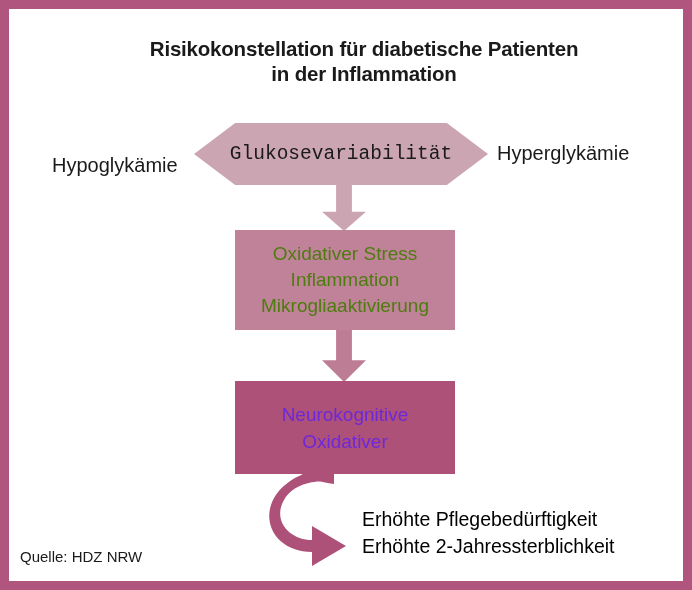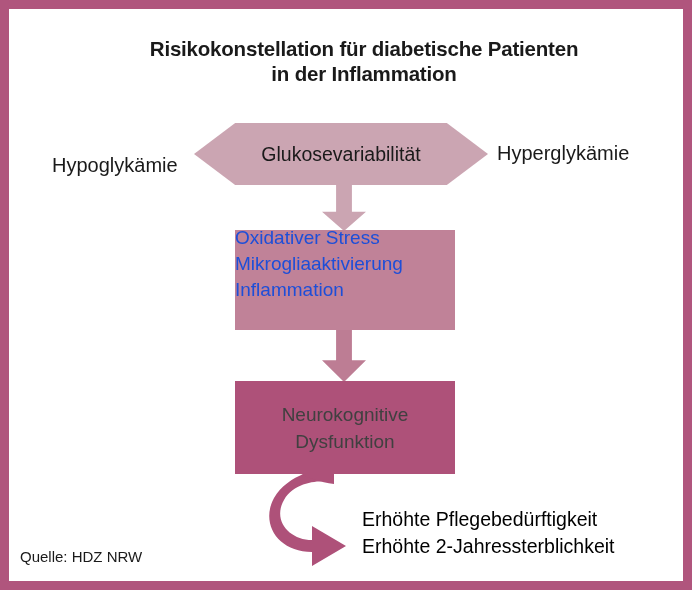--- a/index.html
+++ b/index.html
@@ -106,28 +106,28 @@
     position: absolute;
     left: 235px;
     top: 230px;
     width: 220px;
     height: 100px;
     background: #c08298;
   }
   .box1-text {
     position: absolute;
     left: 235px;
-    top: 214px;
+    top: 230px;
     width: 220px;
     height: 100px;
     display: flex;
     flex-direction: column;
-    align-items: flex-start;
+    align-items: center;
     justify-content: center;
-    color: #1d4ed8;
+    color: #4d7c0f;
     font-size: 19px;
     line-height: 26px;
     text-align: center;
   }
 
   
   .arrow-down-2 {
     position: absolute;
     left: 322px;
     top: 330px;
@@ -149,21 +149,21 @@
   .box2-text {
     position: absolute;
     left: 235px;
     top: 381px;
     width: 220px;
     height: 93px;
     display: flex;
     flex-direction: column;
     align-items: center;
     justify-content: center;
-    color: #404040;
+    color: #6d28d9;
     font-size: 19px;
     line-height: 27px;
     text-align: center;
   }
 
   
   .curved-arrow {
     position: absolute;
     left: 268px;
     top: 466px;
@@ -208,37 +208,37 @@
     <span class="title-line">Risikokonstellation für diabetische Patienten</span>
     <span class="title-line">in der Inflammation</span>
   </div>
 
   <div class="side-label left">Hypoglykämie</div>
   <div class="side-label right">Hyperglykämie</div>
 
   <div class="hex-wrap">
     <div class="hex-shape"></div>
   </div>
-  <div class="hex-text" style="left:194px; top:123px;">Glukosevariabilität</div>
+  <div class="hex-text" style="left:194px; top:123px;font-family:Liberation Mono, monospace;">Glukosevariabilität</div>
 
   <div class="arrow-down-1"></div>
 
   <div class="box1"></div>
   <div class="box1-text">
     <span>Oxidativer Stress</span>
+    <span>Inflammation</span>
     <span>Mikrogliaaktivierung</span>
-    <span>Inflammation</span>
   </div>
 
   <div class="arrow-down-2"></div>
 
   <div class="box2"></div>
   <div class="box2-text">
     <span>Neurokognitive</span>
-    <span>Dysfunktion</span>
+    <span>Oxidativer</span>
   </div>
 
   <svg class="curved-arrow" viewBox="0 0 110 100">
     <path d="M 66 0
              L 66 16
              C 66 16, 30 10, 16 34
              C 4 55, 22 74, 44 74
              L 44 60
              L 78 80
              L 44 100

